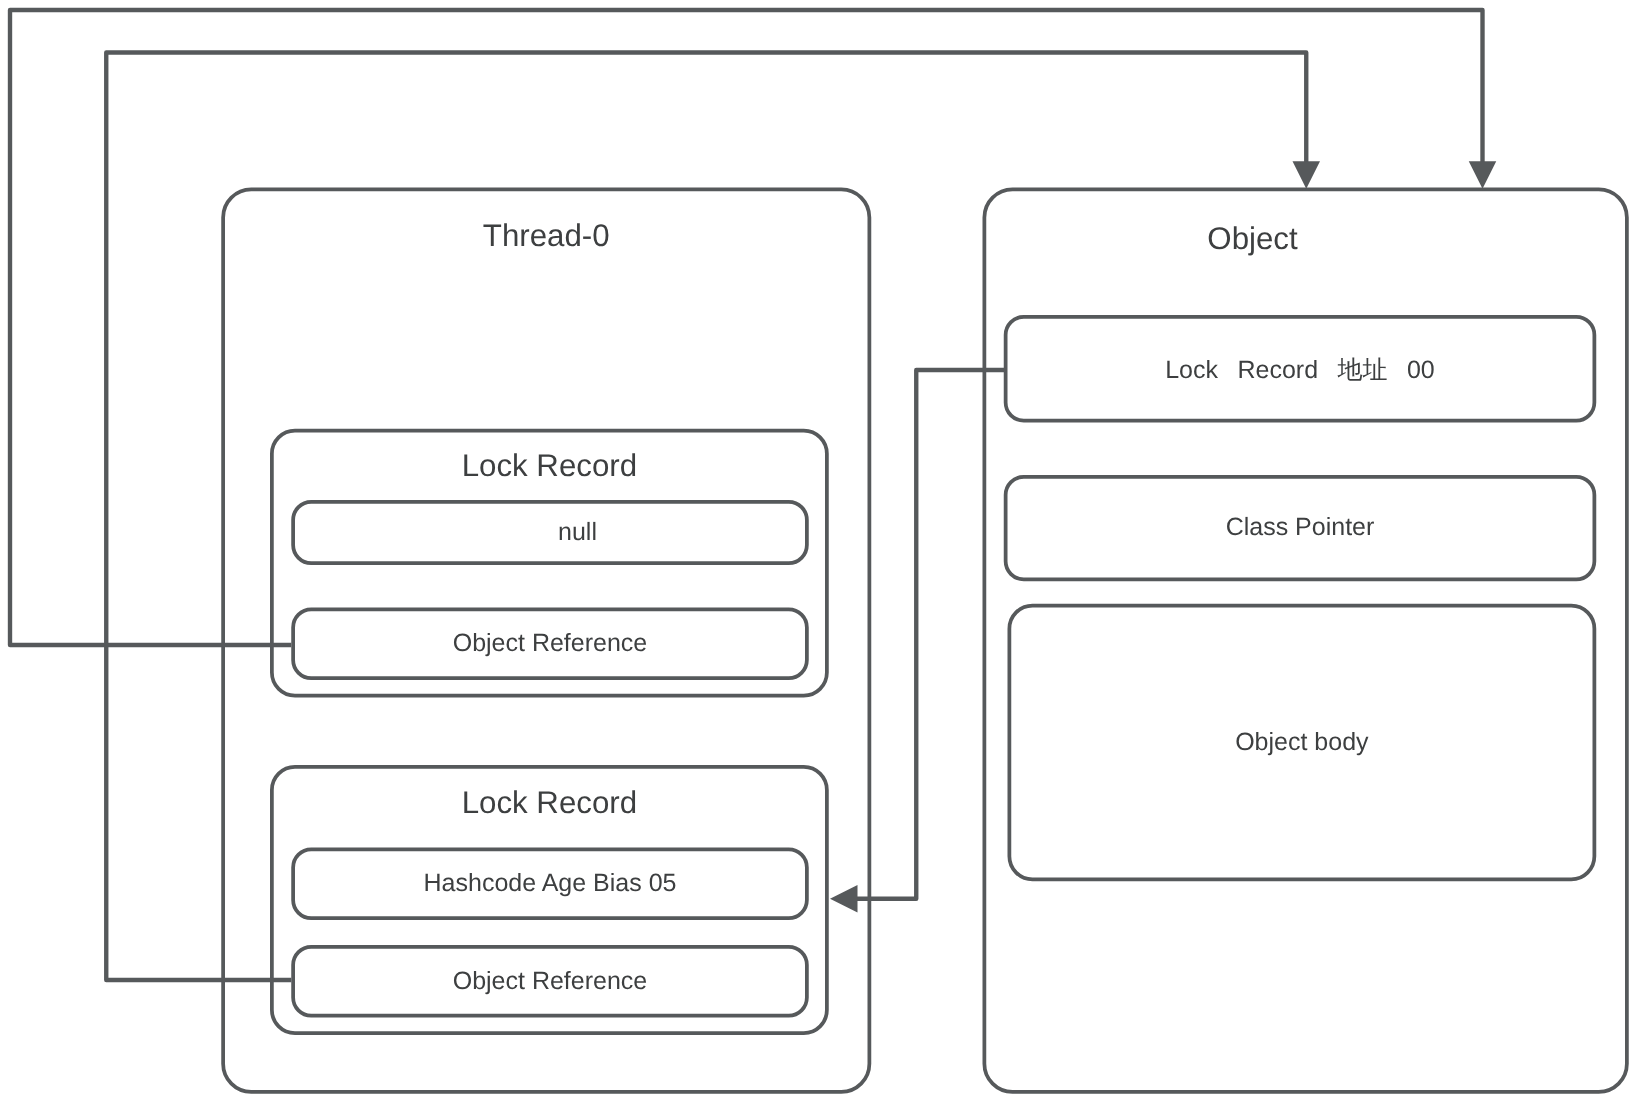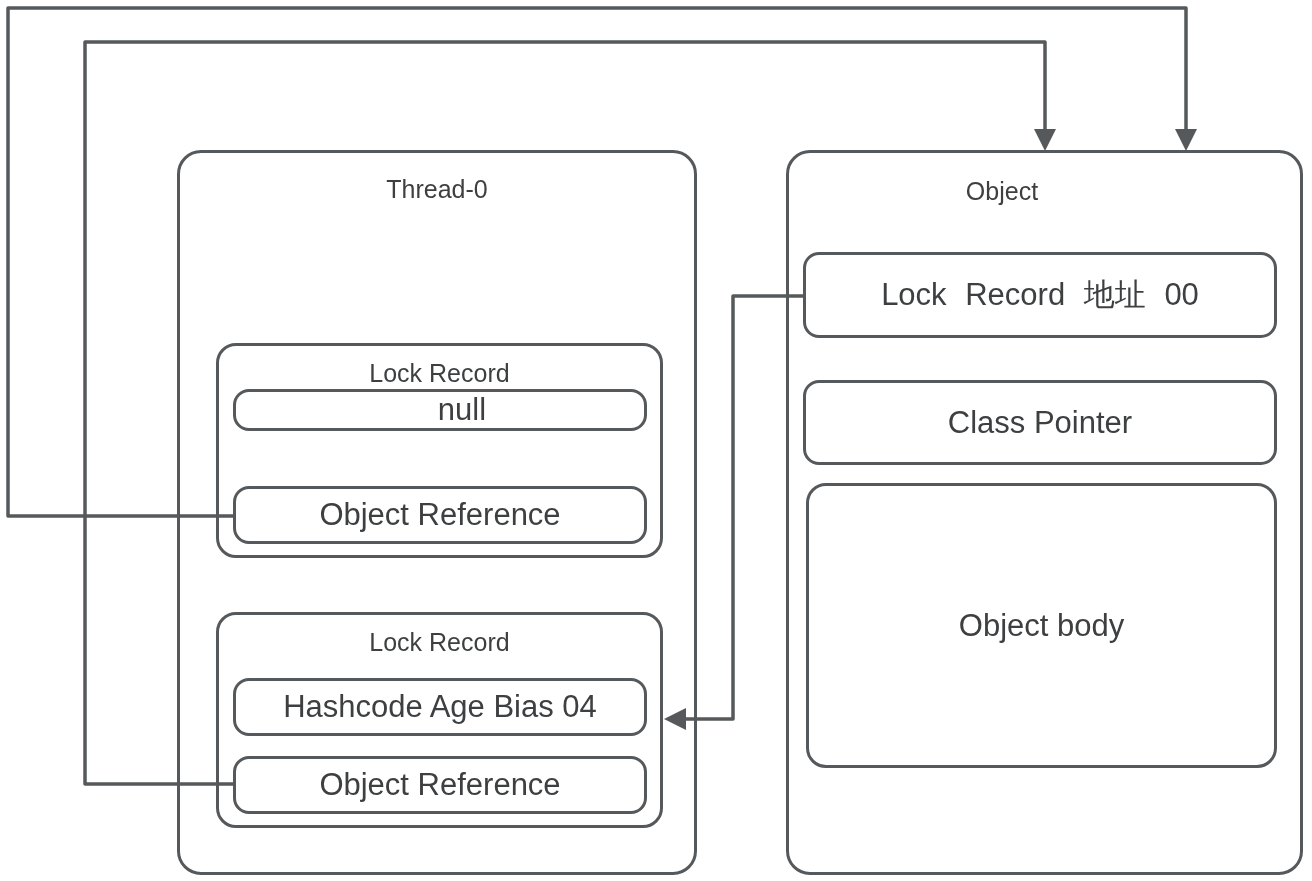--- a/index.html
+++ b/index.html
@@ -18,47 +18,47 @@
     border: 3px solid #56595b;
     background: transparent;
   }
   .r24 { border-radius: 24px; }
   .r20 { border-radius: 20px; }
   .r16 { border-radius: 16px; }
   .slot {
     display: flex;
     align-items: center;
     justify-content: center;
-    font-size: 31px;
+    font-size: 20px;
     white-space: nowrap;
   }
   .title {
     position: absolute;
     text-align: center;
     font-size: 25px;
     white-space: nowrap;
   }
   .wide-words { word-spacing: 10px; }
 
   
   .thread-box   { left: 177px; top: 150px; width: 520px; height: 725px; }
   .thread-title { left: 177px; top: 175px; width: 520px; }
   .lr1          { left: 216px; top: 343px; width: 447px; height: 215px; }
   .lr1-title    { left: 216px; top: 359px; width: 447px; }
-  .null-box     { left: 233px; top: 389px; width: 414px; height: 42px; padding-left: 44px; }
+  .null-box     { left: 233px; top: 400px; width: 414px; height: 52px; padding-left: 44px; }
   .objref1-box  { left: 233px; top: 486px; width: 414px; height: 58px; }
   .lr2          { left: 216px; top: 612px; width: 447px; height: 216px; }
   .lr2-title    { left: 216px; top: 628px; width: 447px; }
   .hash-box     { left: 233px; top: 678px; width: 414px; height: 58px; }
   .objref2-box  { left: 233px; top: 756px; width: 414px; height: 58px; }
   .object-box   { left: 786px; top: 150px; width: 517px; height: 725px; }
   .object-title { left: 786px; top: 177px; width: 432px; }
   .addr-box     { left: 803px; top: 252px; width: 474px; height: 86px; }
   .class-box    { left: 803px; top: 380px; width: 474px; height: 85px; }
-  .body-box     { left: 806px; top: 483px; width: 471px; height: 285px; }
+  .body-box     { left: 806px; top: 483px; width: 471px; height: 222px; }
 
   .overlay {
     position: absolute;
     left: 0; top: 0;
     width: 1312px;
     height: 881px;
     pointer-events: none;
   }
 </style>
 </head>
@@ -69,21 +69,21 @@
   <div class="box r24 thread-box"></div>
   <div class="title thread-title">Thread-0</div>
 
   <div class="box r20 lr1"></div>
   <div class="title lr1-title">Lock Record</div>
   <div class="box r16 slot null-box">null</div>
   <div class="box r16 slot objref1-box">Object Reference</div>
 
   <div class="box r20 lr2"></div>
   <div class="title lr2-title">Lock Record</div>
-  <div class="box r16 slot hash-box">Hashcode Age Bias 04</div>
+  <div class="box r16 slot hash-box">Hashcode Age Bias 05</div>
   <div class="box r16 slot objref2-box">Object Reference</div>
 
   <div class="box r24 object-box"></div>
   <div class="title object-title">Object</div>
   <div class="box r16 slot wide-words addr-box">Lock Record 地址 00</div>
   <div class="box r16 slot class-box">Class Pointer</div>
   <div class="box r20 slot body-box">Object body</div>
 
   <svg class="overlay" viewBox="0 0 1312 881">
 

